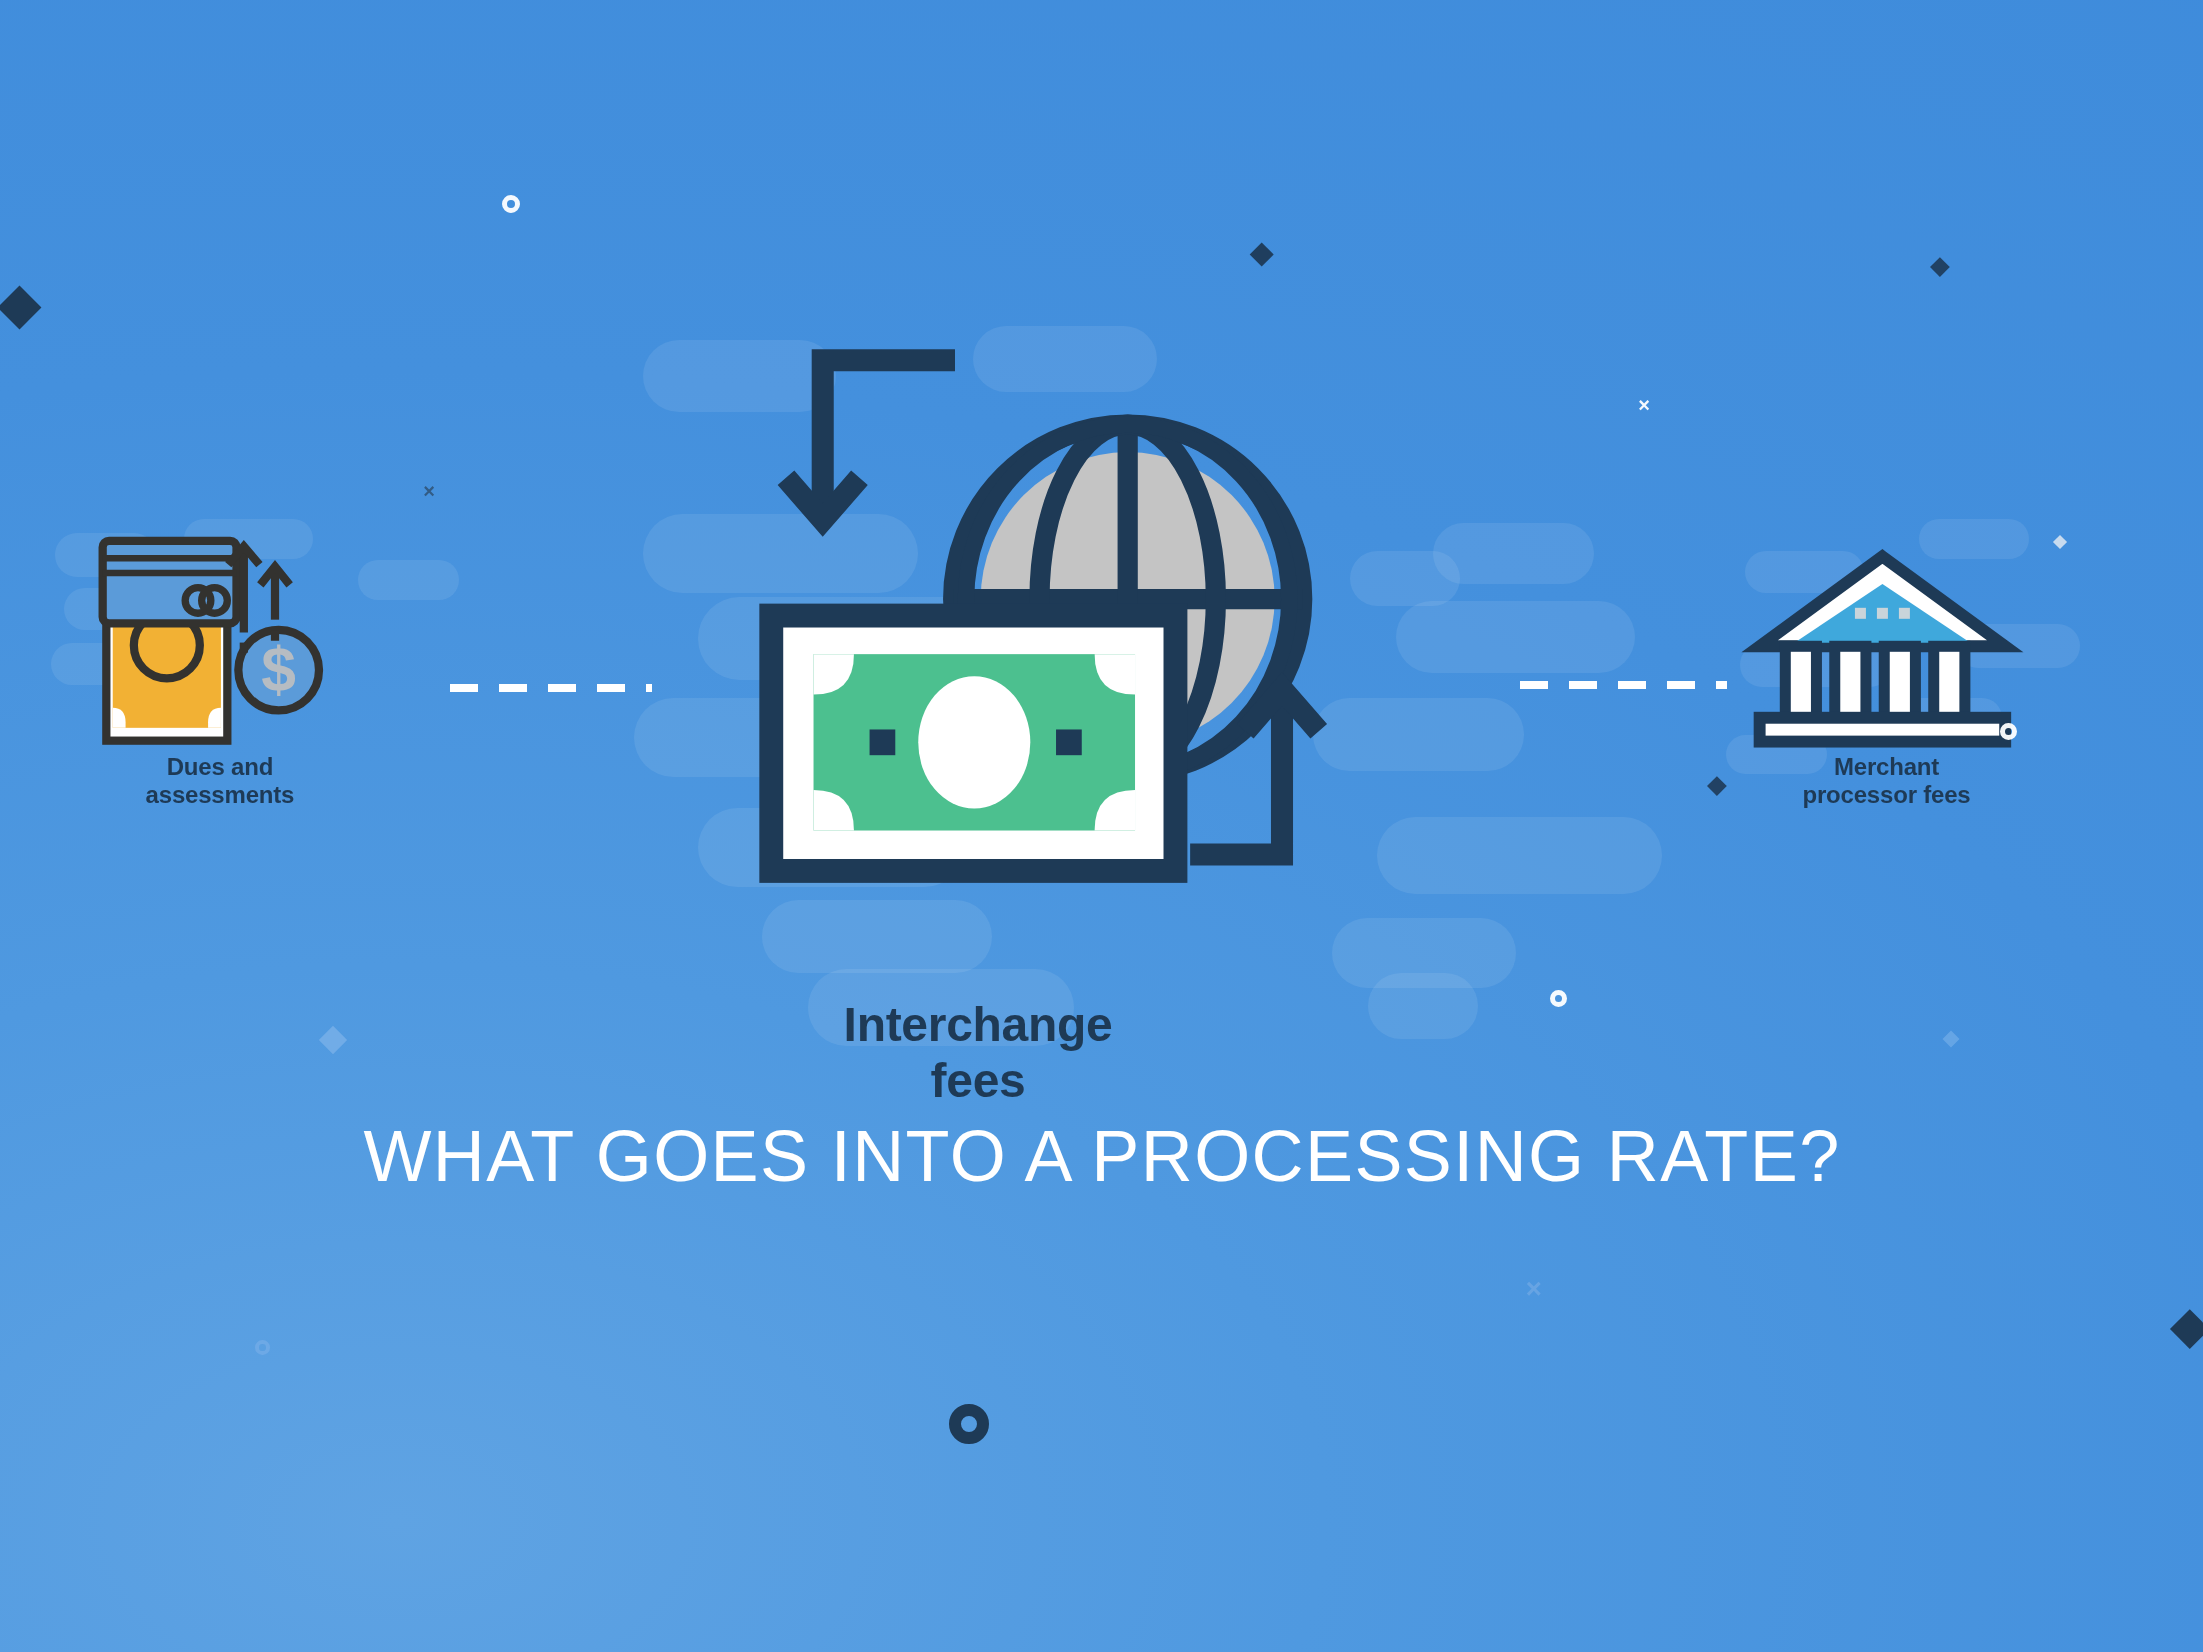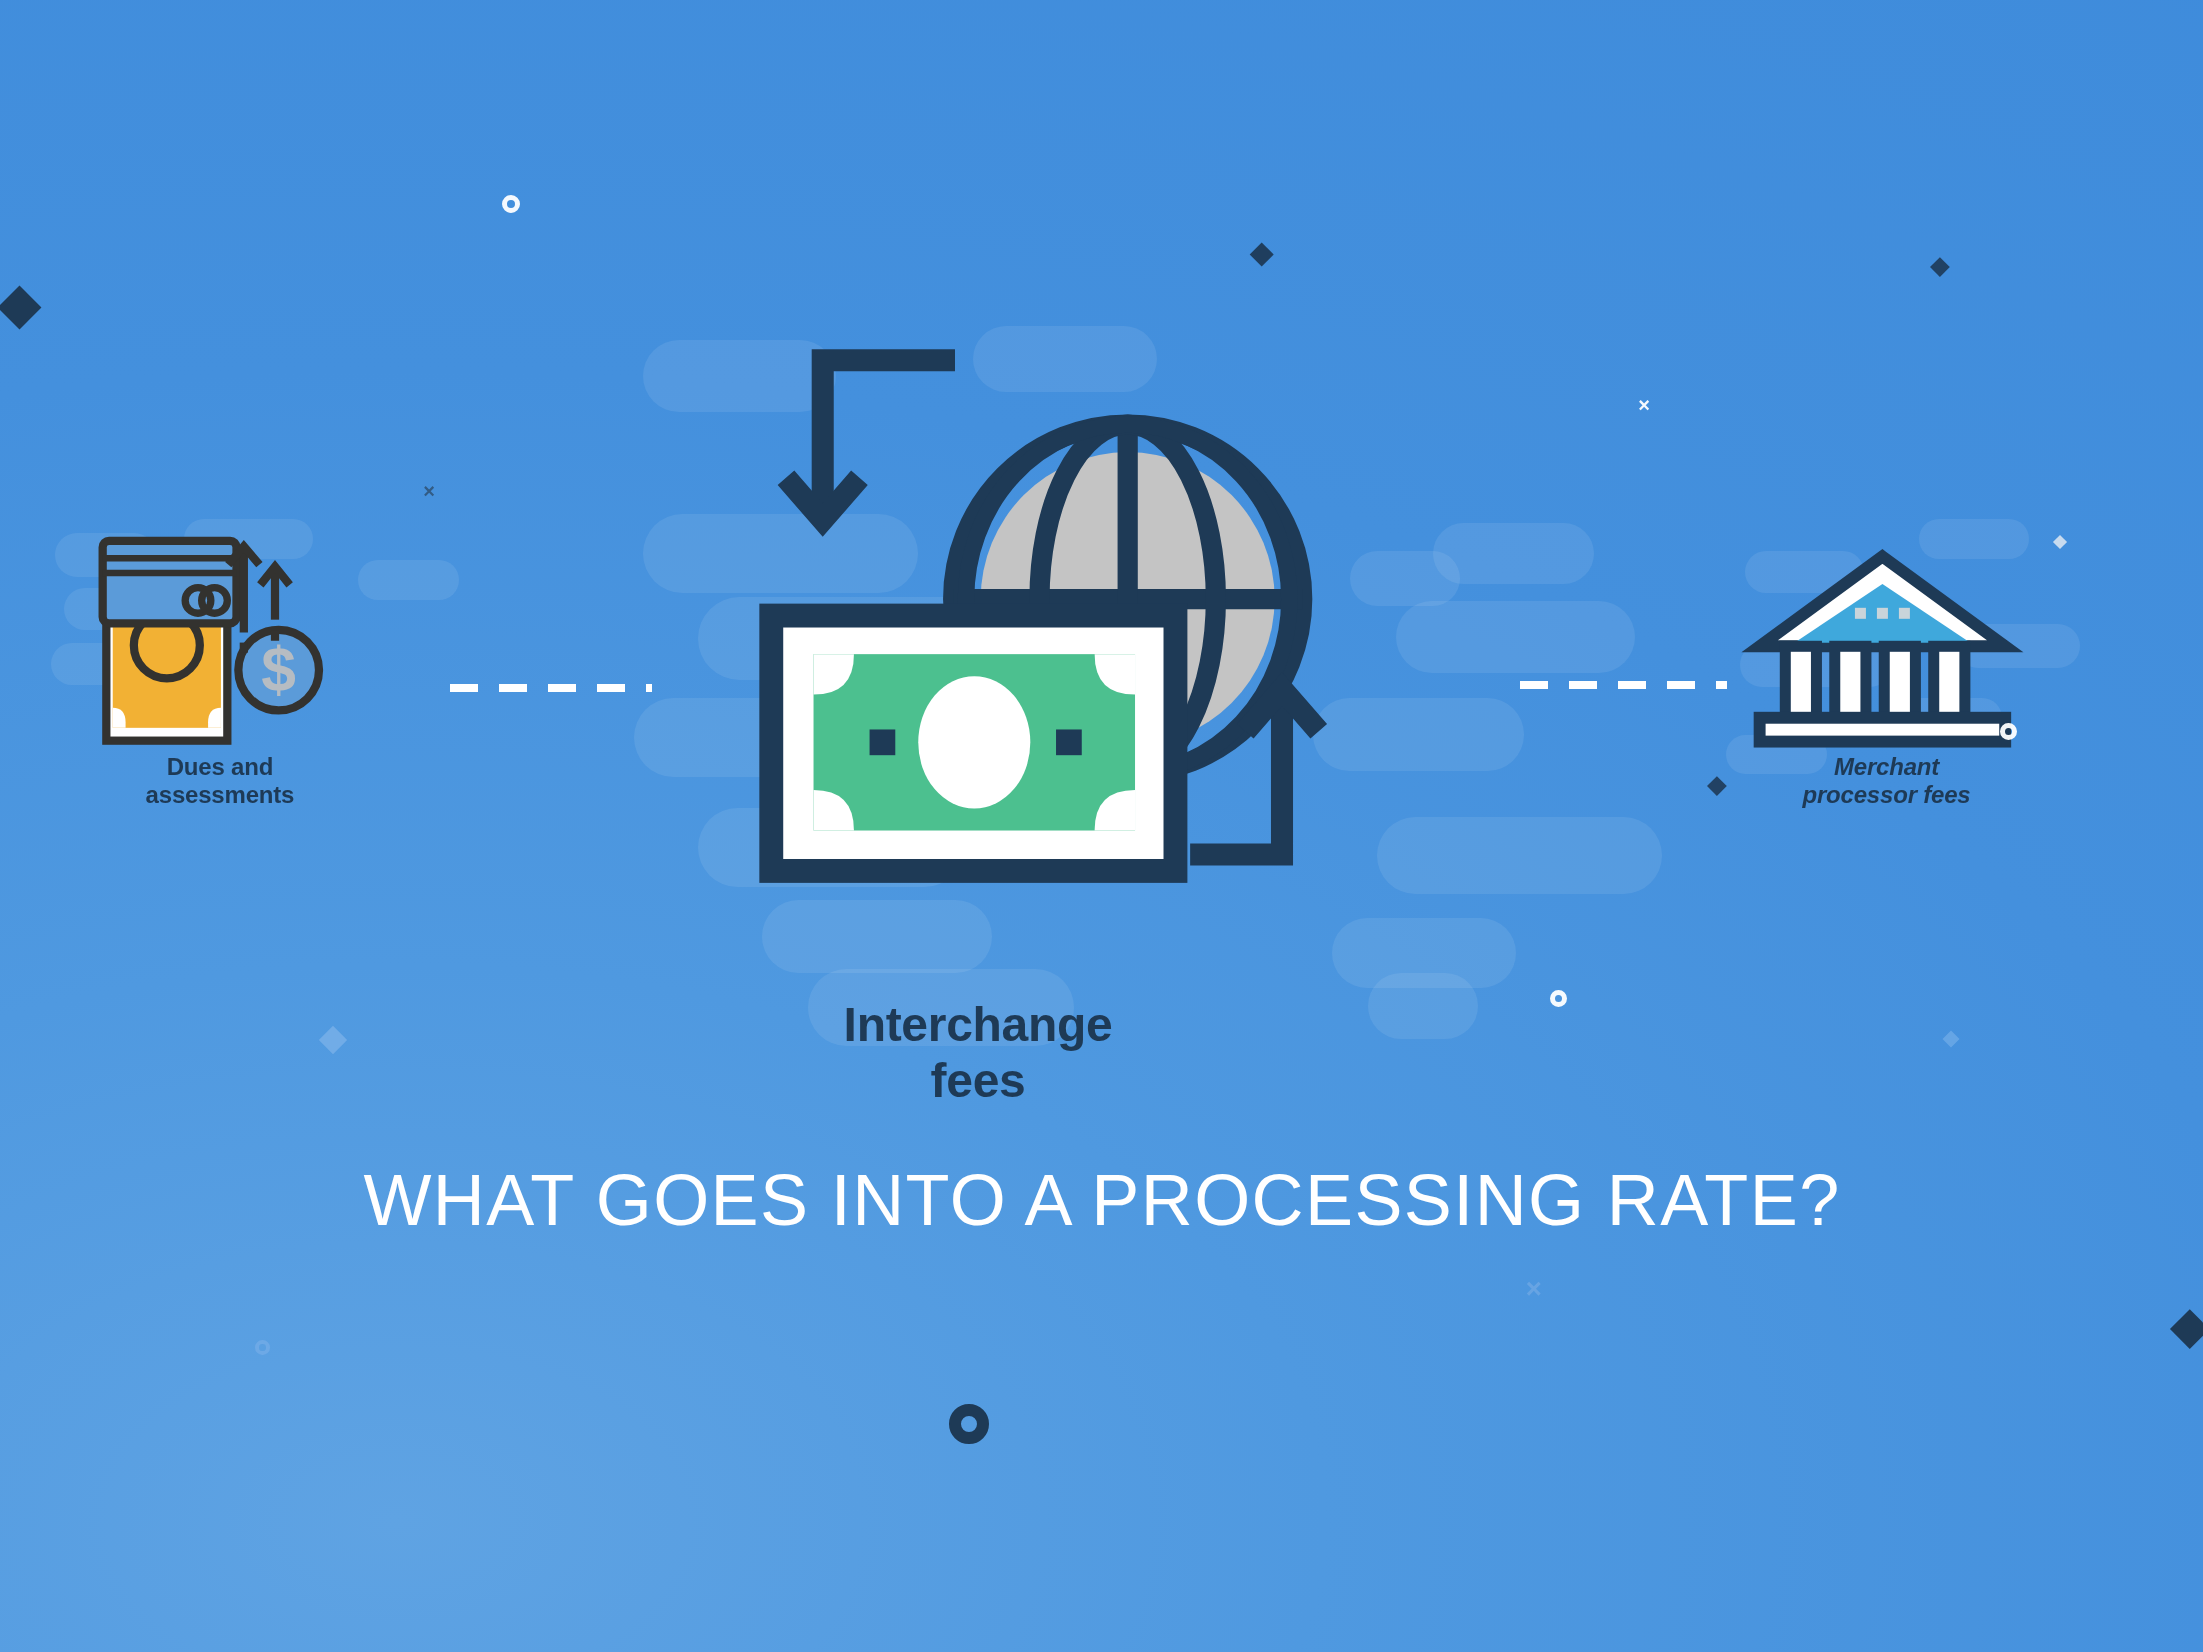--- a/index.html
+++ b/index.html
@@ -69,21 +69,21 @@
     line-height: 1.16;
     letter-spacing: -0.3px;
     white-space: pre-line;
   }
 
   
   #headline {
     position: absolute;
     left: 0;
     right: 0;
-    top: 1164px;
+    top: 1120px;
     text-align: center;
     color: #FFFFFF;
     font-size: 72px;
     font-weight: 400;
     letter-spacing: 1.4px;
     line-height: 1;
   }
 
   svg { display: block; overflow: visible; }
 </style>
@@ -205,21 +205,21 @@
       <rect x="134" y="62" width="12" height="12" fill="#C9D4DA"></rect>
       <rect x="158" y="62" width="12" height="12" fill="#C9D4DA"></rect>
 
       <rect x="34" y="104" width="34" height="84" fill="#FFFFFF" stroke="#1E3A56" stroke-width="12"></rect>
       <rect x="88" y="104" width="34" height="84" fill="#FFFFFF" stroke="#1E3A56" stroke-width="12"></rect>
       <rect x="142" y="104" width="34" height="84" fill="#FFFFFF" stroke="#1E3A56" stroke-width="12"></rect>
       <rect x="196" y="104" width="34" height="84" fill="#FFFFFF" stroke="#1E3A56" stroke-width="12"></rect>
 
       <rect x="6" y="182" width="268" height="26" fill="#FFFFFF" stroke="#1E3A56" stroke-width="13"></rect>
     </svg>
-    <div class="node-label" style="left:-51px; top:202px; width:367px;font-style:italic;">Merchant
+    <div class="node-label" style="left:-51px; top:202px; width:367px;">Merchant
 processor fees</div>
   </div>
 
   <div id="headline">WHAT GOES INTO A PROCESSING RATE?</div>
 
   <div id="deco-layer">
       <div class="deco deco-diamond" style="left: 3.7px; top: 292px; opacity: 1; width: 31px; height: 31px; background: rgb(30, 58, 86);"></div>
       <div class="deco deco-ring" style="left: 502px; top: 195px; opacity: 0.95; width: 18.4px; height: 18.4px; border: 5.5px solid rgb(255, 255, 255); box-sizing: border-box;"></div>
       <div class="deco deco-x" style="left: 419px; top: 481px; opacity: 0.75; width: 20px; height: 20px; font-size: 20px; color: rgb(44, 74, 104);">×</div>
       <div class="deco deco-diamond" style="left: 1253px; top: 246px; opacity: 0.95; width: 17.4px; height: 17.4px; background: rgb(30, 58, 86);"></div>

